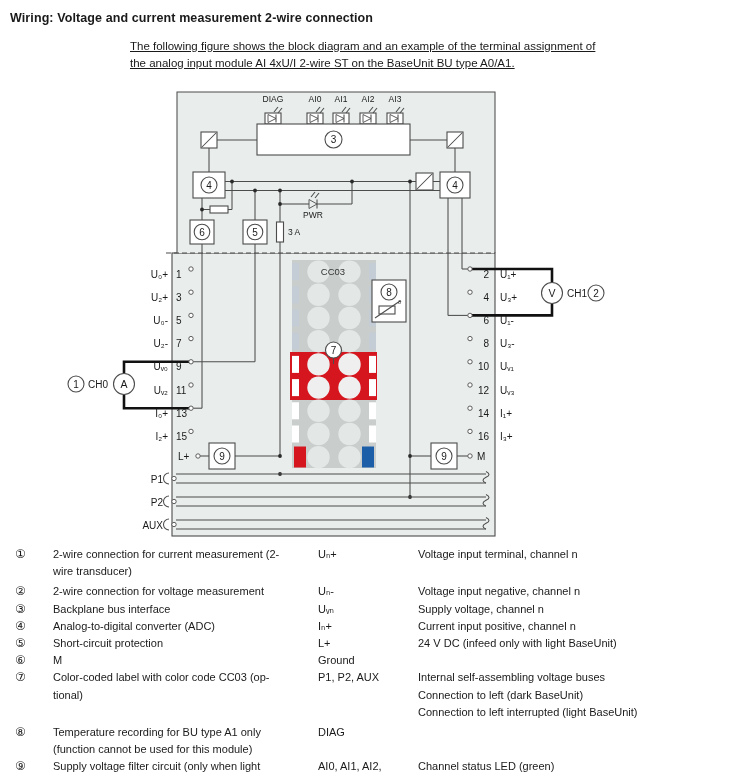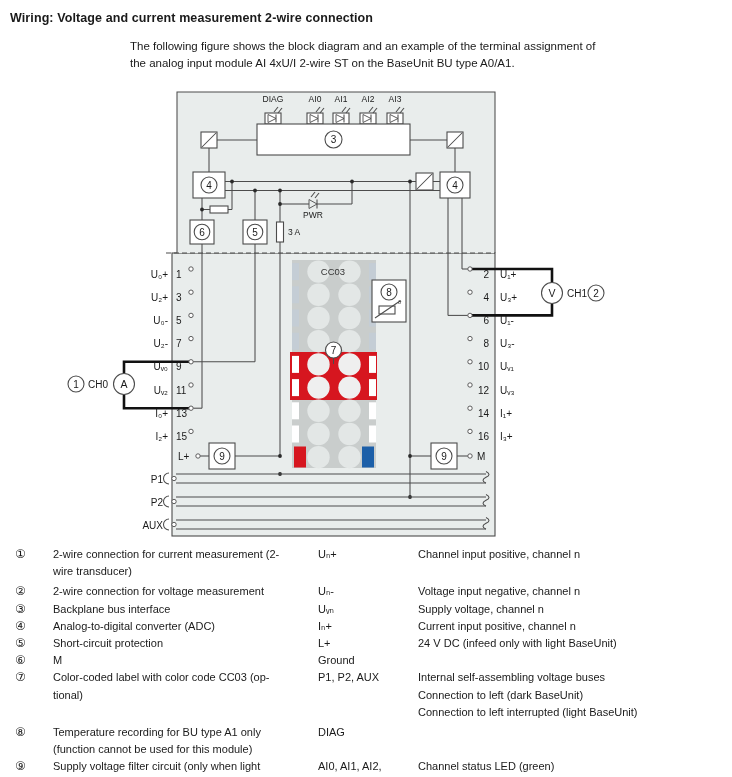--- a/index.html
+++ b/index.html
@@ -1,20 +1,20 @@
 <!DOCTYPE html>
 <html><head>
 <meta charset="utf-8">
 <style>
   html,body{margin:0;padding:0;}
   body{width:732px;height:777px;background:#fff;position:relative;overflow:hidden;
        font-family:"Liberation Sans","DejaVu Sans",sans-serif;color:#1a1a1a;}
   .abs{position:absolute;}
   #title{left:10px;top:11px;font-size:12.5px;font-weight:bold;letter-spacing:.1px;text-align:center;}
-  #intro{left:130px;top:38px;width:585px;font-size:11.5px;line-height:16.5px;white-space:pre-line;}
+  #intro{left:130px;top:38px;width:585px;font-size:11.5px;line-height:16.5px;white-space:pre-line;text-decoration:underline;}
   #diagram-svg{left:0;top:0;}
   svg text{font-size:10px;fill:#1a1a1a;}
   svg .t85{font-size:8.5px;}
   svg .t95{font-size:9.5px;fill:#333;}
   svg .mid{text-anchor:middle;}
   svg .end{text-anchor:end;}
   .wire{stroke:#4c4c4c;stroke-width:1.05;fill:none;}
   .blk{fill:#ffffff;stroke:#4c4c4c;stroke-width:1.1;}
   .panel{fill:#e9edec;}
   .thick{stroke:#111;stroke-width:2.6;fill:none;}
@@ -362,21 +362,21 @@
 <div id="title" class="abs">Wiring: Voltage and current measurement 2-wire connection</div>
 <div id="intro" class="abs">The following figure shows the block diagram and an example of the terminal assignment of
 the analog input module AI 4xU/I 2-wire ST on the BaseUnit BU type A0/A1.</div>
 
 <div id="legend" class="abs">
   <div class="lrow m3">
     <div class="num cell">①</div>
     <div class="cell">2-wire connection for current measurement (2-
 wire transducer)</div>
     <div class="cell">Uₙ+</div>
-    <div class="cell">Channel input positive, channel n</div>
+    <div class="cell">Voltage input terminal, channel n</div>
   </div>
   <div class="lrow">
     <div class="num cell">②</div>
     <div class="cell">2-wire connection for voltage measurement</div>
     <div class="cell">Uₙ-</div>
     <div class="cell">Voltage input negative, channel n</div>
   </div>
   <div class="lrow">
     <div class="num cell">③</div>
     <div class="cell">Backplane bus interface</div>

